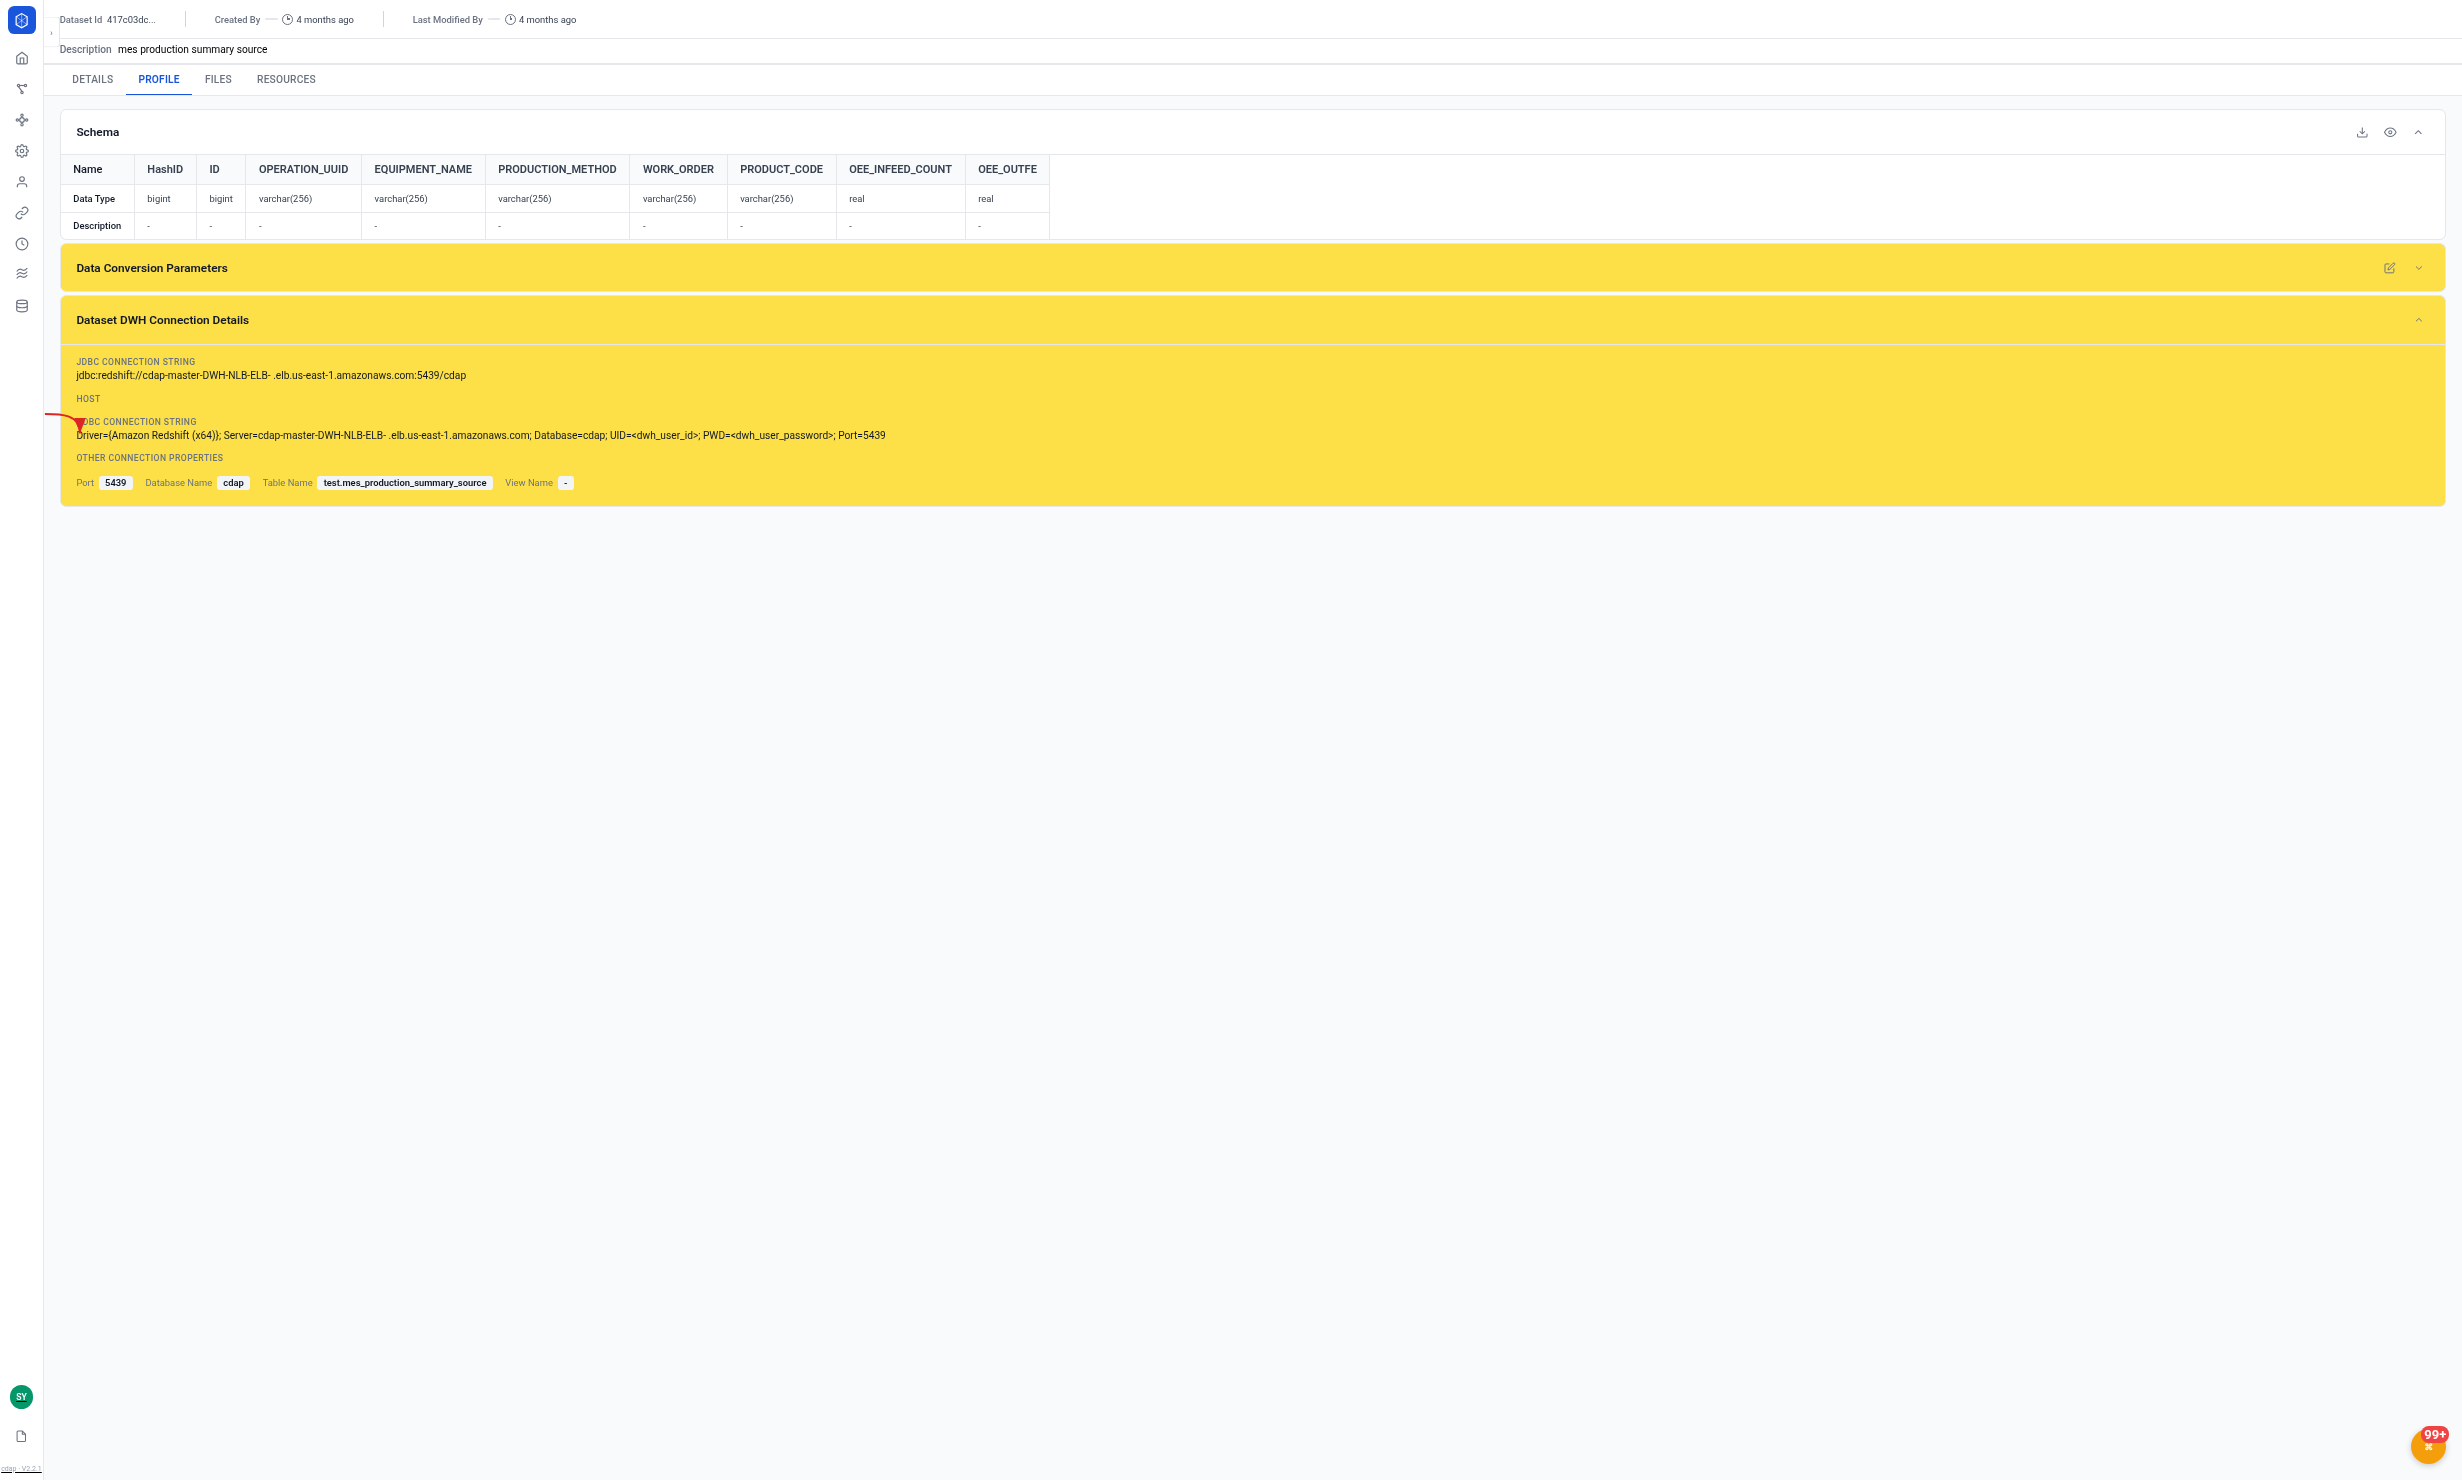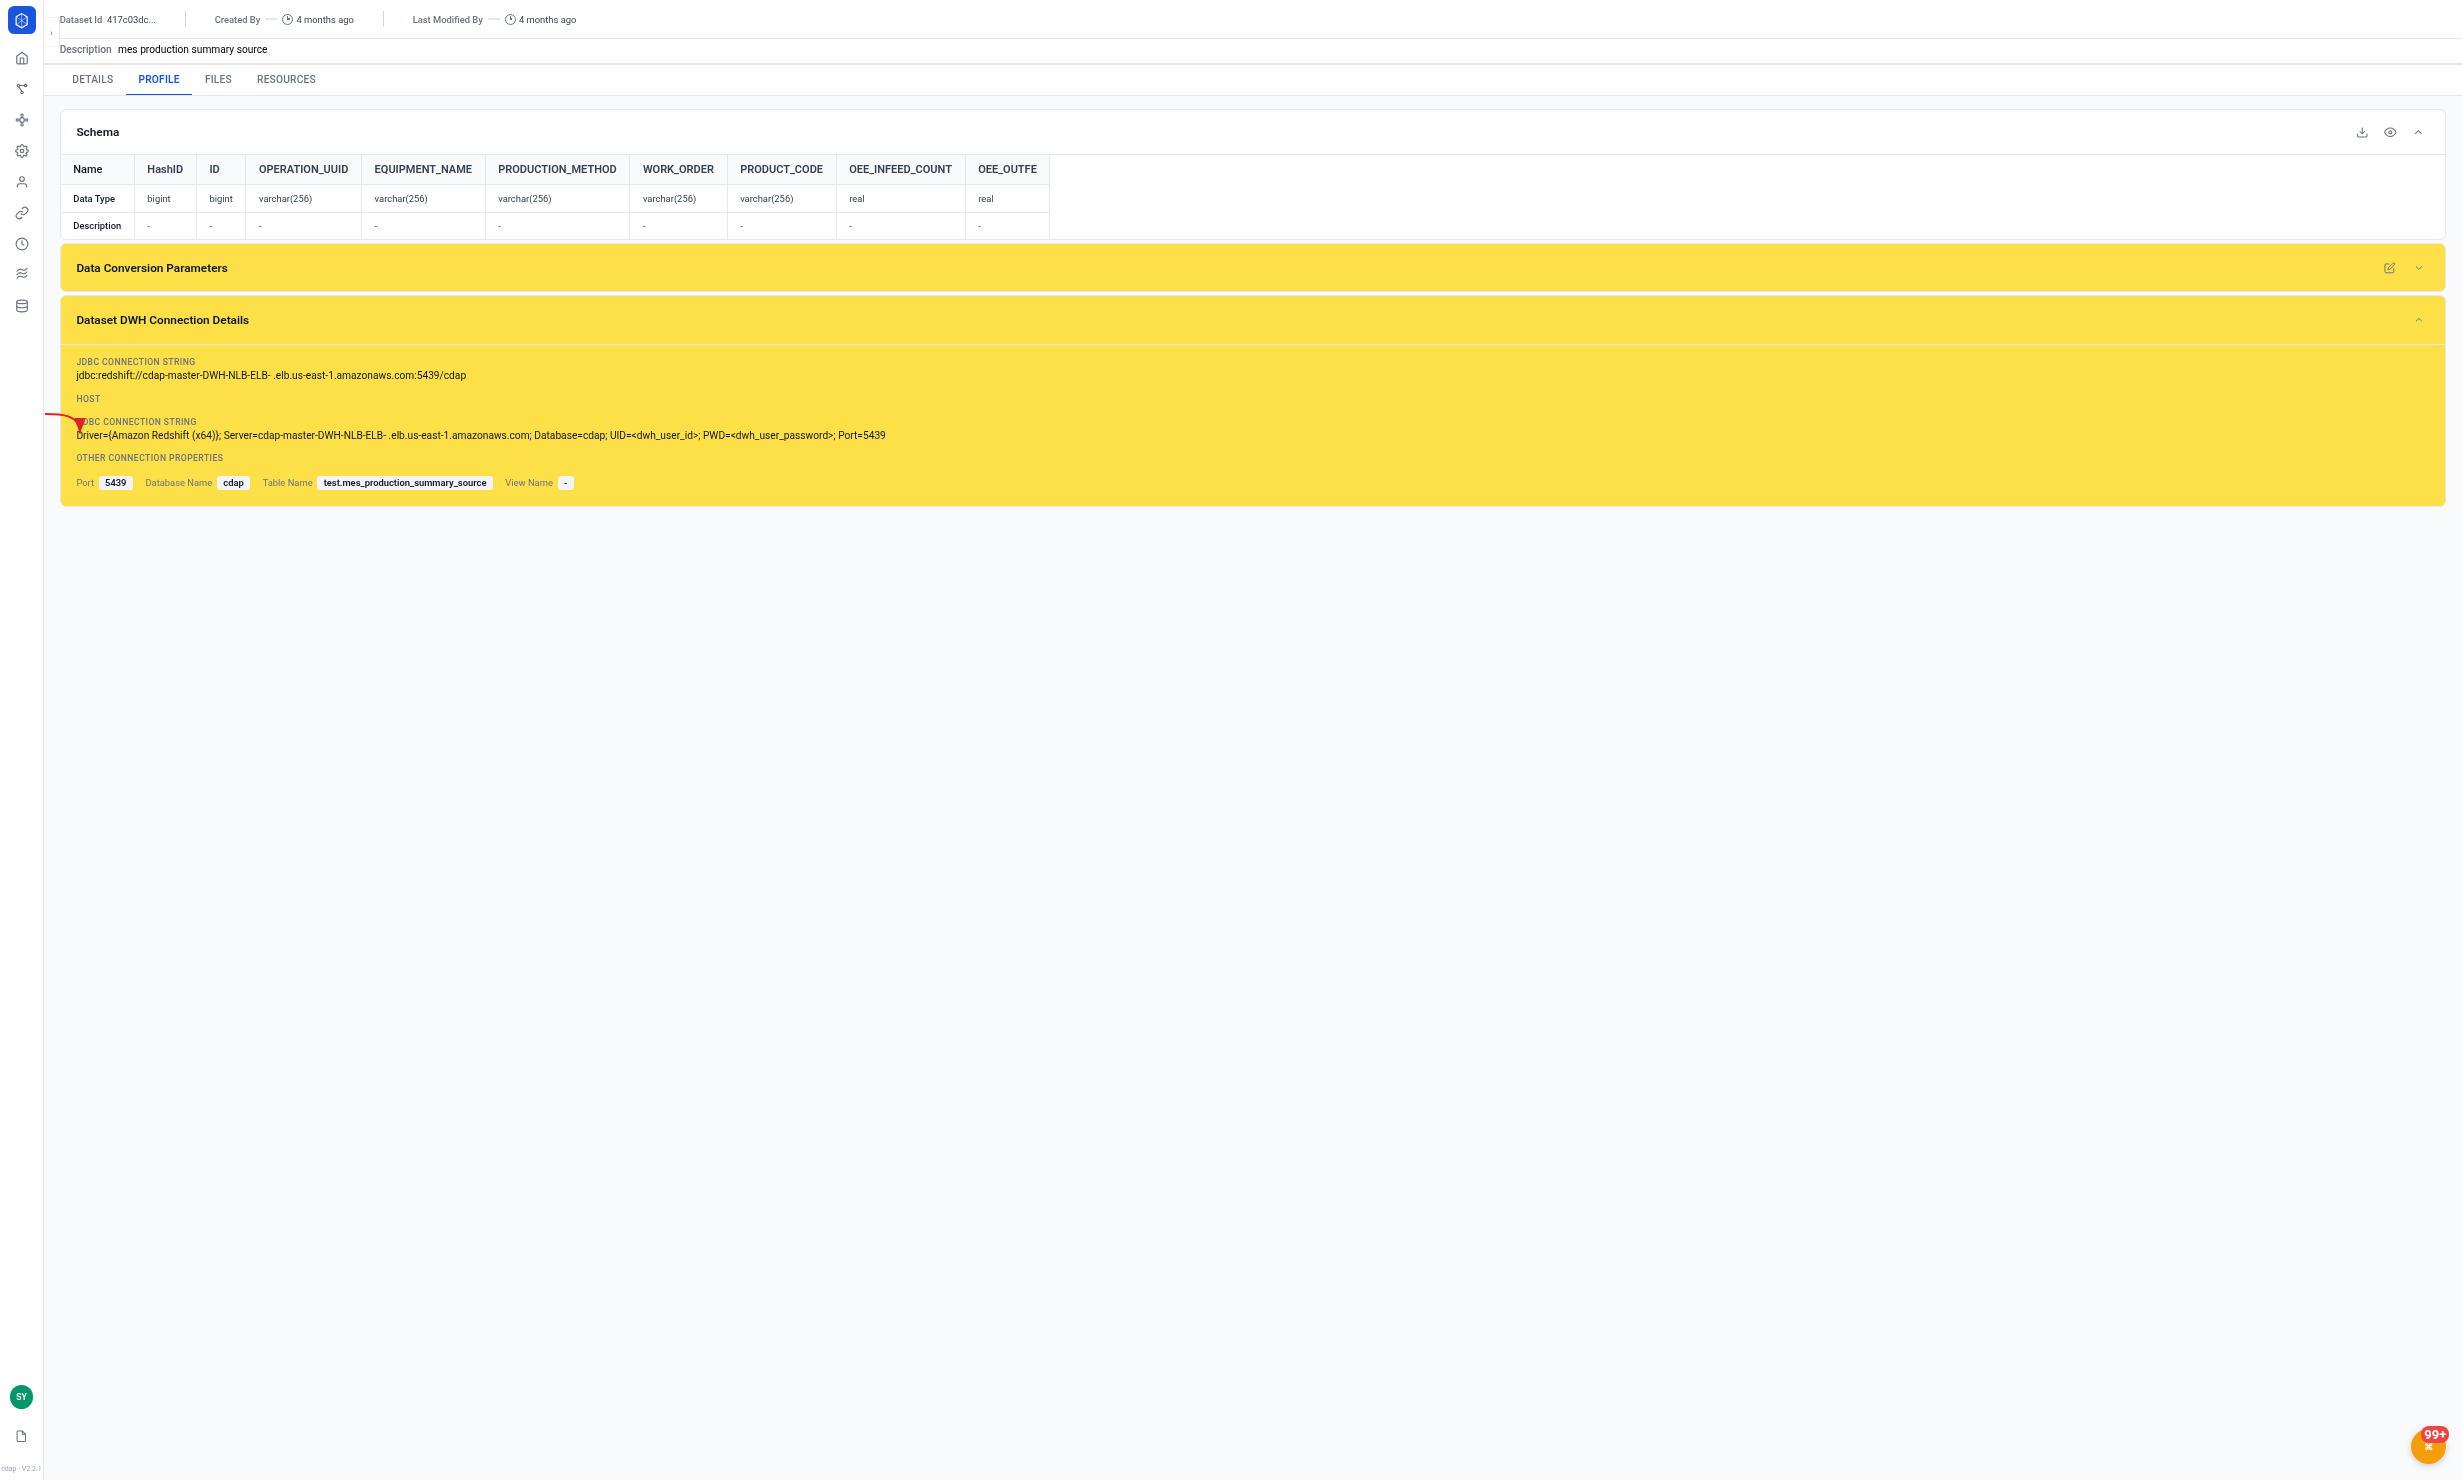--- a/index.html
+++ b/index.html
@@ -49,20 +49,21 @@
       color: #6b7280;
       cursor: pointer;
       font-size: 12.6px;
     }
     .sidebar-bottom {
       margin-top: auto;
       display: flex;
       flex-direction: column;
       align-items: center;
       gap: 14px;
+      text-decoration: underline;
     }
     .sidebar-avatar {
       width: 23.6px;
       height: 23.6px;
       border-radius: 50%;
       background: #059669;
       color: white;
       display: flex;
       align-items: center;
       justify-content: center;

